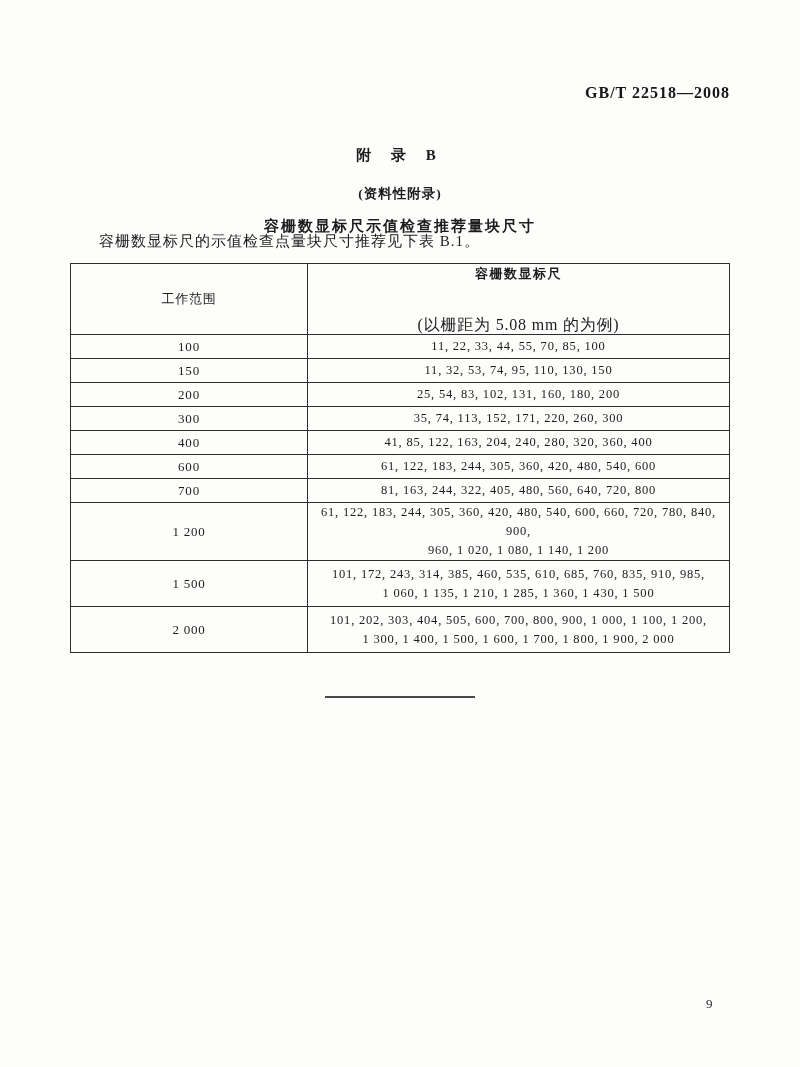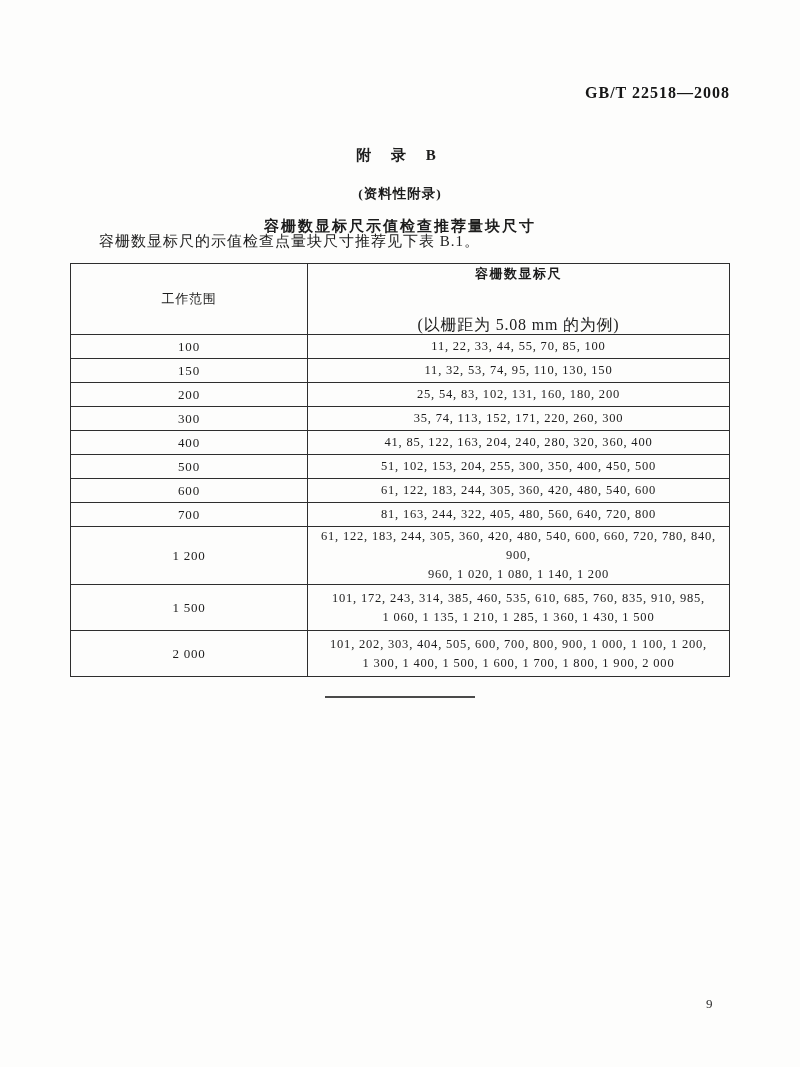--- a/index.html
+++ b/index.html
@@ -166,24 +166,20 @@
       </tr>
       <tr class="srow">
         <td class="range-cell">300</td>
         <td class="values-cell">35, 74, 113, 152, 171, 220, 260, 300</td>
       </tr>
       <tr class="srow">
         <td class="range-cell">400</td>
         <td class="values-cell">41, 85, 122, 163, 204, 240, 280, 320, 360, 400</td>
       </tr>
       <tr class="srow">
-        <td class="range-cell">500</td>
-        <td class="values-cell">51, 102, 153, 204, 255, 300, 350, 400, 450, 500</td>
-      </tr>
-      <tr class="srow">
         <td class="range-cell">600</td>
         <td class="values-cell">61, 122, 183, 244, 305, 360, 420, 480, 540, 600</td>
       </tr>
       <tr class="srow">
         <td class="range-cell">700</td>
         <td class="values-cell">81, 163, 244, 322, 405, 480, 560, 640, 720, 800</td>
       </tr>
       <tr class="drow">
         <td class="range-cell">1 200</td>
         <td class="values-cell">61, 122, 183, 244, 305, 360, 420, 480, 540, 600, 660, 720, 780, 840, 900,

